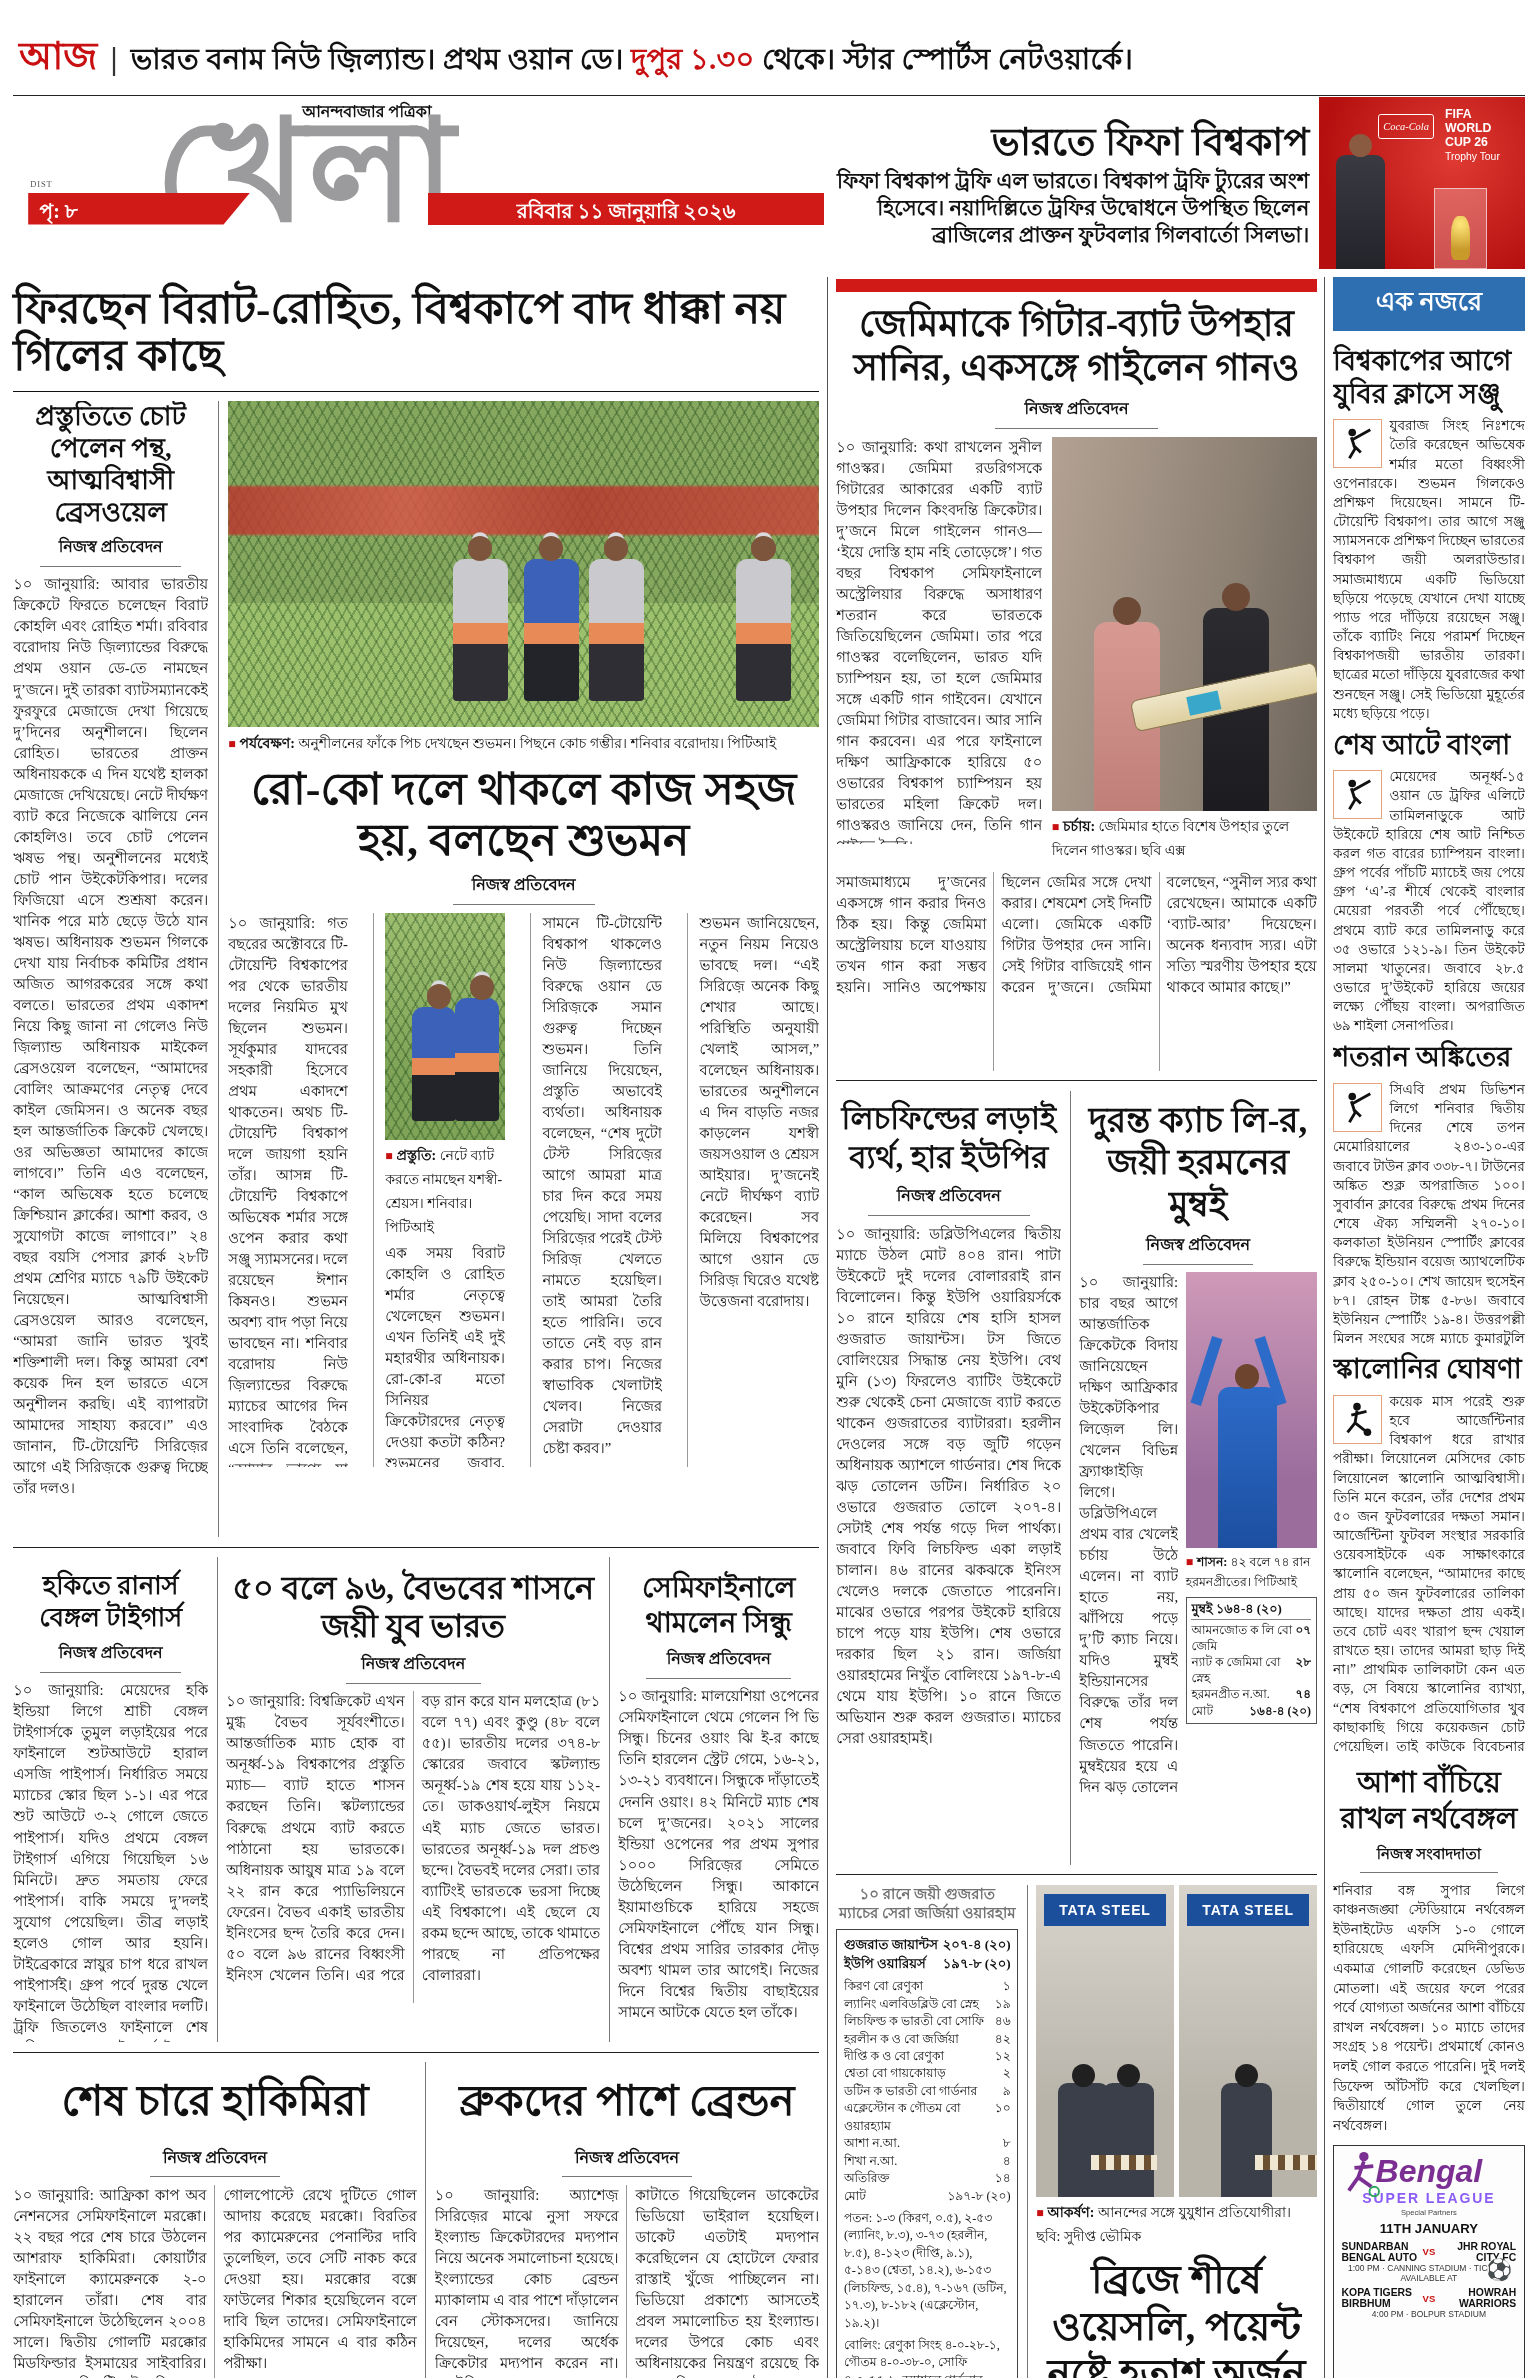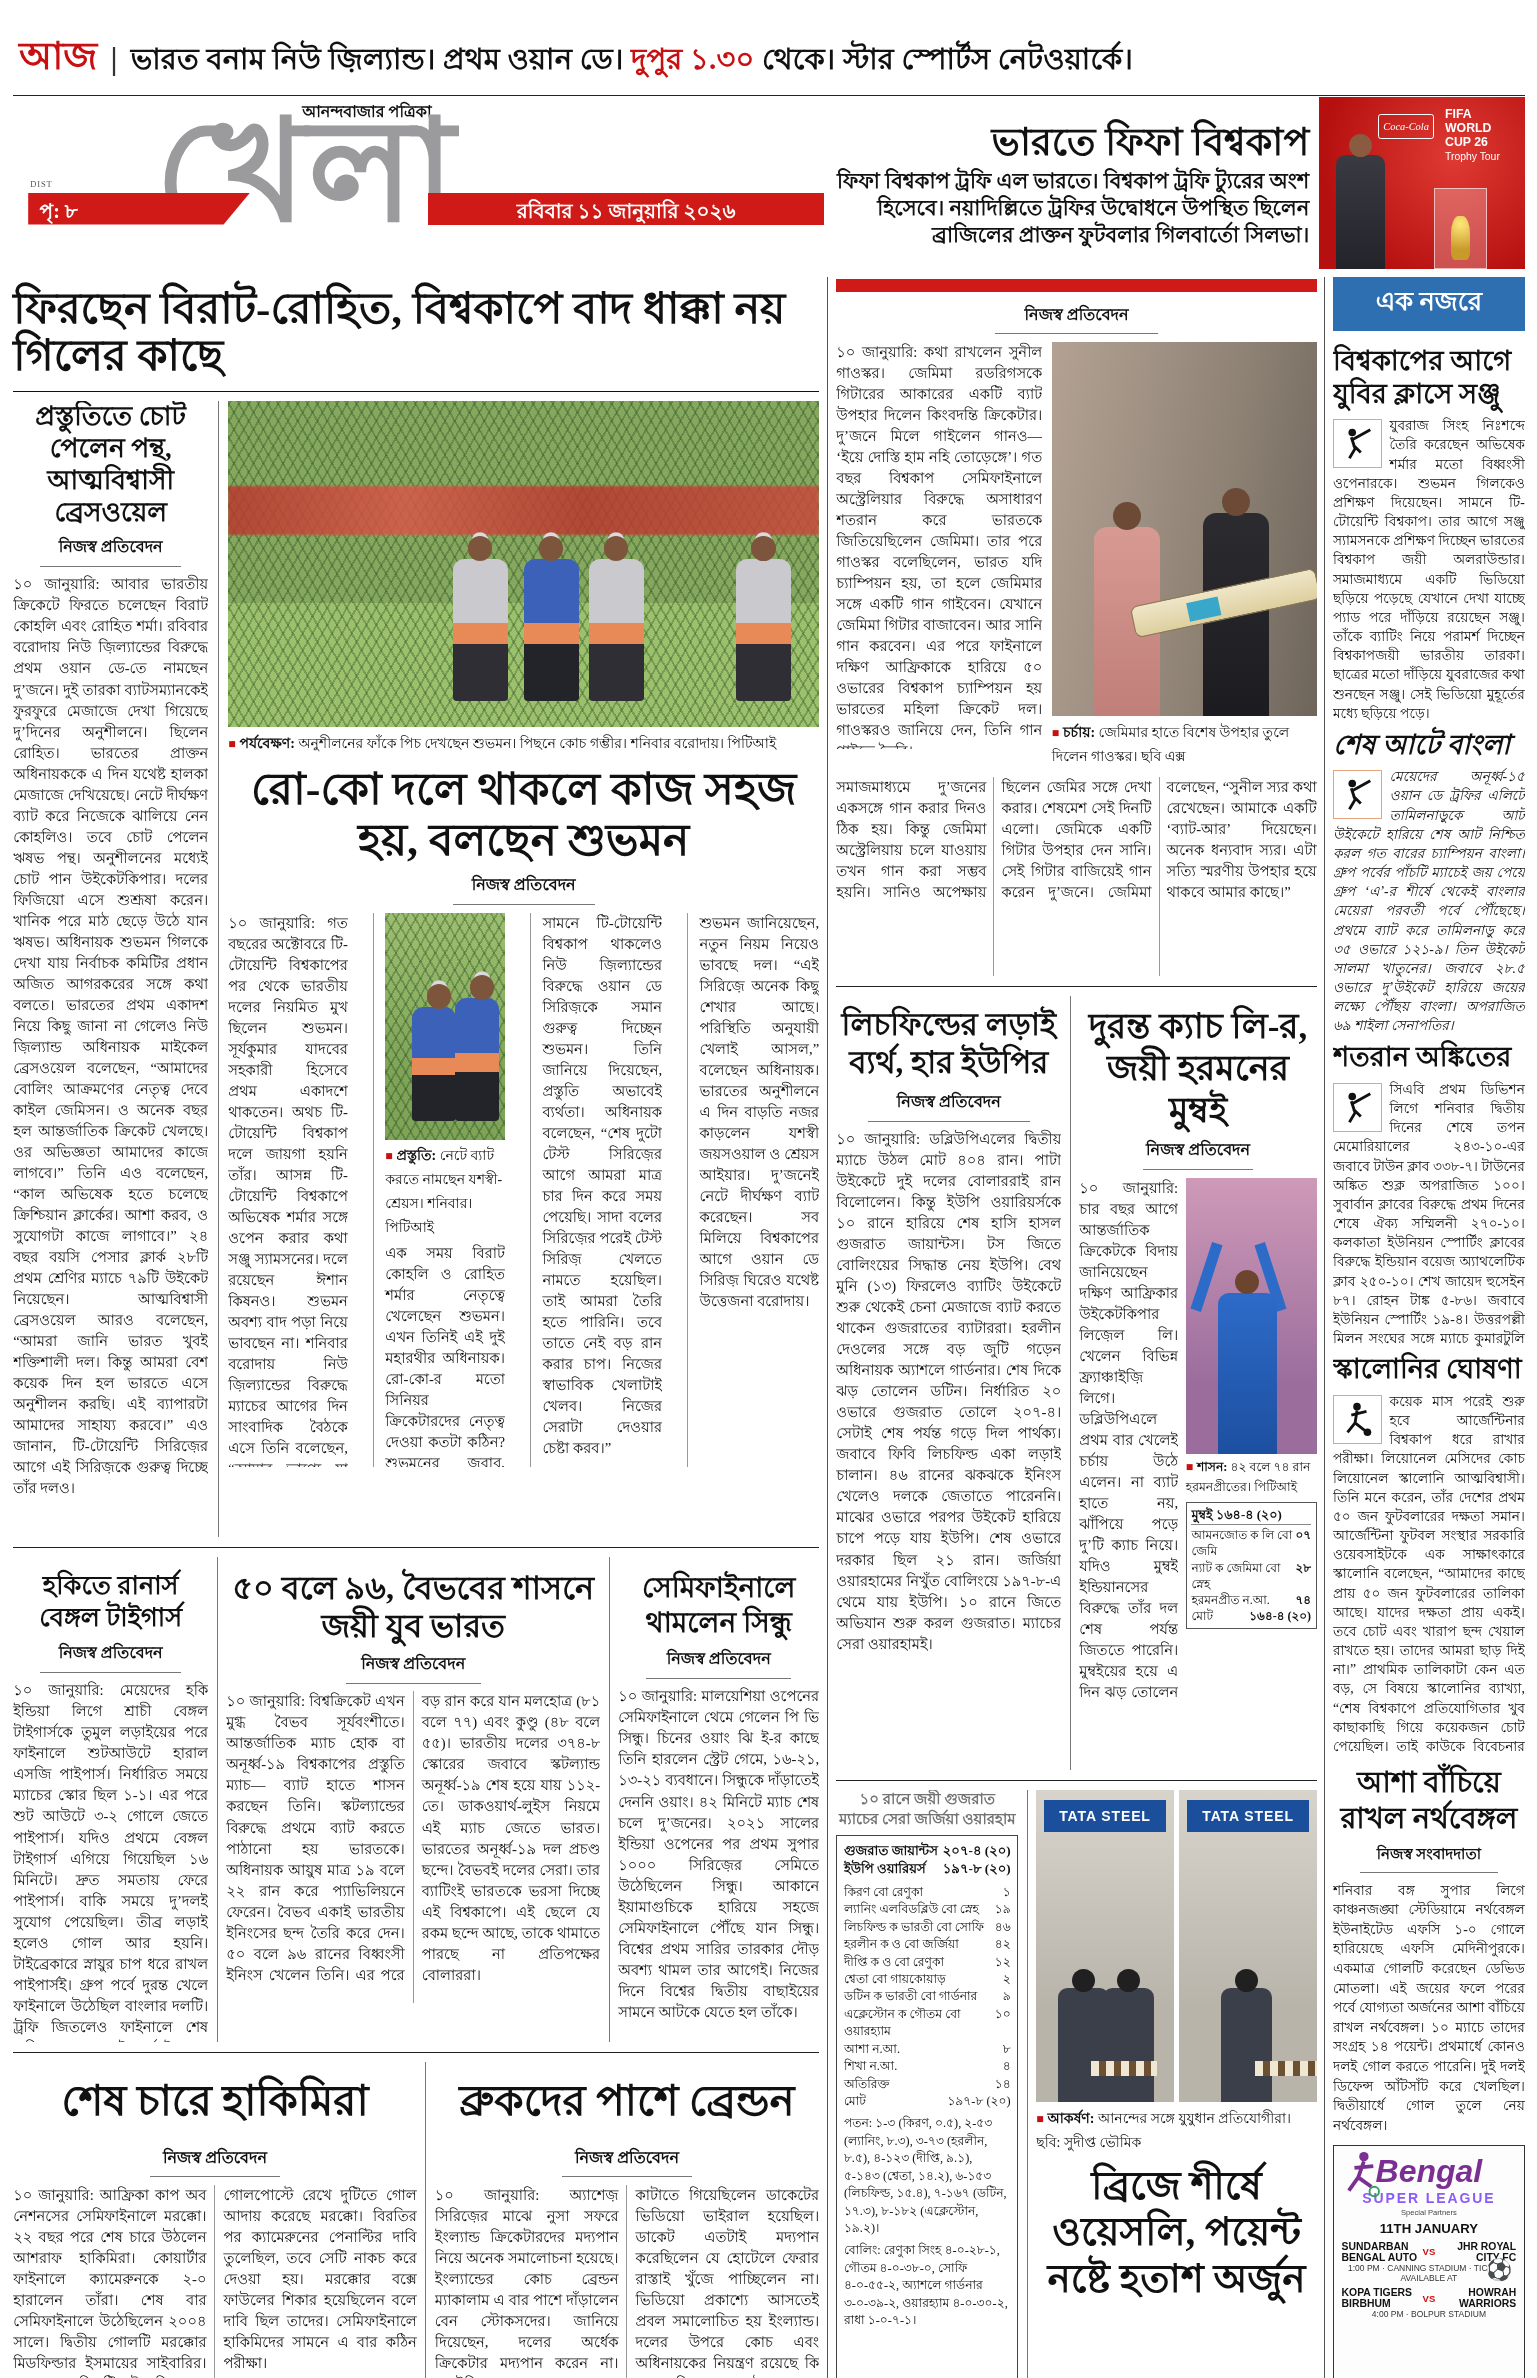--- a/index.html
+++ b/index.html
@@ -314,20 +314,21 @@
           <div class="byline" style="width:34%;">নিজস্ব প্রতিবেদন</div>
           <div class="cols2 body-txt" style="height:284px; overflow:hidden;">১০ জানুয়ারি: অ্যাশেজ় সিরিজ়ের মাঝে নুসা সফরে ইংল্যান্ড ক্রিকেটারদের মদ্যপান নিয়ে অনেক সমালোচনা হয়েছে। ইংল্যান্ডের কোচ ব্রেন্ডন ম্যাকালাম এ বার পাশে দাঁড়ালেন বেন স্টোকসদের। জানিয়ে দিয়েছেন, দলের অর্ধেক ক্রিকেটার মদ্যপান করেন না। অস্ট্রেলিয়ার কাছে ১-৪ ব্যবধানে সিরিজ় হারের পর একাধিক বিতর্কে জড়িয়েছে ইংল্যান্ড। সিরিজ়ের মাঝে নুসায় ছুটি কাটাতে গিয়েছিলেন ডাকেটের ভিডিয়ো ভাইরাল হয়েছিল। ডাকেট এতটাই মদ্যপান করেছিলেন যে হোটেলে ফেরার রাস্তাই খুঁজে পাচ্ছিলেন না। ভিডিয়ো প্রকাশ্যে আসতেই প্রবল সমালোচিত হয় ইংল্যান্ড। দলের উপরে কোচ এবং অধিনায়কের নিয়ন্ত্রণ রয়েছে কি না তা নিয়ে প্রশ্ন ওঠে। তার পর অ্যাডিলেডে তৃতীয় টেস্টে হেরে অ্যাশেজ়ও খোয়ায় বেন স্টোকসের ইংল্যান্ড। আবার সিডনিতে পঞ্চম টেস্ট হারের পর প্রকাশ্যে এসেছে ব্রুকের কীর্তি। গত বছরের ৩১ অক্টোবর নিউ জ়িল্যান্ড সফরে থাকার সময় তৃতীয় এক দিনের ম্যাচের আগের দিন রাতে একটি নৈশ ক্লাবে গিয়েছিলেন ব্রুক। সেখানে ঝামেলায় জড়ান।</div>
         </div>
       </div>
     </div>
 
     <div class="zoneB">
       <div class="redband"></div>
 
       <div class="jem">
+        <h3>জেমিমাকে গিটার-ব্যাট উপহার সানির, একসঙ্গে গাইলেন গানও</h3>
         <div class="byline" style="width:34%;">নিজস্ব প্রতিবেদন</div>
         <div class="jem-row">
           <div class="jem-txt body-txt">১০ জানুয়ারি: কথা রাখলেন সুনীল গাওস্কর। জেমিমা রডরিগসকে গিটারের আকারের একটি ব্যাট উপহার দিলেন কিংবদন্তি ক্রিকেটার। দু’জনে মিলে গাইলেন গানও— ‘ইয়ে দোস্তি হাম নহি তোড়েঙ্গে’। গত বছর বিশ্বকাপ সেমিফাইনালে অস্ট্রেলিয়ার বিরুদ্ধে অসাধারণ শতরান করে ভারতকে জিতিয়েছিলেন জেমিমা। তার পরে গাওস্কর বলেছিলেন, ভারত যদি চ্যাম্পিয়ন হয়, তা হলে জেমিমার সঙ্গে একটি গান গাইবেন। যেখানে জেমিমা গিটার বাজাবেন। আর সানি গান করবেন। এর পরে ফাইনালে দক্ষিণ আফ্রিকাকে হারিয়ে ৫০ ওভারের বিশ্বকাপ চ্যাম্পিয়ন হয় ভারতের মহিলা ক্রিকেট দল। গাওস্করও জানিয়ে দেন, তিনি গান গাইতে তৈরি।</div>
           <div style="flex:1;">
             <div class="jem-photo">
               <div class="jp-fig1"></div>
               <div class="jp-fig2"></div>
               <div class="guitar"></div>
             </div>
             <div class="cap">
@@ -496,21 +497,21 @@
           <span class="icon-box">
             <svg class="pict" viewBox="0 0 40 40">
                 <circle cx="15" cy="9" r="4" fill="#111"></circle>
                 <path d="M14 14 L18 26 L12 36 M16 22 L24 30 M16 16 L34 6" stroke="#111" stroke-width="3" fill="none"></path>
               </svg>
           </span>
           <span>যুবরাজ সিংহ নিঃশব্দে তৈরি করেছেন অভিষেক শর্মার মতো বিধ্বংসী ওপেনারকে। শুভমন গিলকেও প্রশিক্ষণ দিয়েছেন। সামনে টি-টোয়েন্টি বিশ্বকাপ। তার আগে সঞ্জু স্যামসনকে প্রশিক্ষণ দিচ্ছেন ভারতের বিশ্বকাপ জয়ী অলরাউন্ডার। সমাজমাধ্যমে একটি ভিডিয়ো ছড়িয়ে পড়েছে যেখানে দেখা যাচ্ছে প্যাড পরে দাঁড়িয়ে রয়েছেন সঞ্জু। তাঁকে ব্যাটিং নিয়ে পরামর্শ দিচ্ছেন বিশ্বকাপজয়ী ভারতীয় তারকা। ছাত্রের মতো দাঁড়িয়ে যুবরাজের কথা শুনছেন সঞ্জু। সেই ভিডিয়ো মুহূর্তের মধ্যে ছড়িয়ে পড়ে।</span>
         </div>
       </div>
 
-      <div class="gl-item" style="max-height:426px; overflow:hidden;font-style:italic;">
+      <div class="gl-item" style="max-height:426px; overflow:hidden;">
         <h4>শেষ আটে বাংলা</h4>
         <div class="gbody">
           <span class="icon-box">
             <svg class="pict" viewBox="0 0 40 40">
                 <circle cx="15" cy="9" r="4" fill="#111"></circle>
                 <path d="M14 14 L18 26 L12 36 M16 22 L24 30 M16 16 L34 6" stroke="#111" stroke-width="3" fill="none"></path>
               </svg>
           </span>
           <span>মেয়েদের অনূর্ধ্ব-১৫ ওয়ান ডে ট্রফির এলিটে তামিলনাড়ুকে আট উইকেটে হারিয়ে শেষ আট নিশ্চিত করল গত বারের চ্যাম্পিয়ন বাংলা। গ্রুপ পর্বের পাঁচটি ম্যাচেই জয় পেয়ে গ্রুপ ‘এ’-র শীর্ষে থেকেই বাংলার মেয়েরা পরবর্তী পর্বে পৌঁছেছে। প্রথমে ব্যাট করে তামিলনাড়ু করে ৩৫ ওভারে ১২১-৯। তিন উইকেট সালমা খাতুনের। জবাবে ২৮.৫ ওভারে দু’উইকেট হারিয়ে জয়ের লক্ষ্যে পৌঁছয় বাংলা। অপরাজিত ৬৯ শাইলা সেনাপতির।</span>
         </div>

